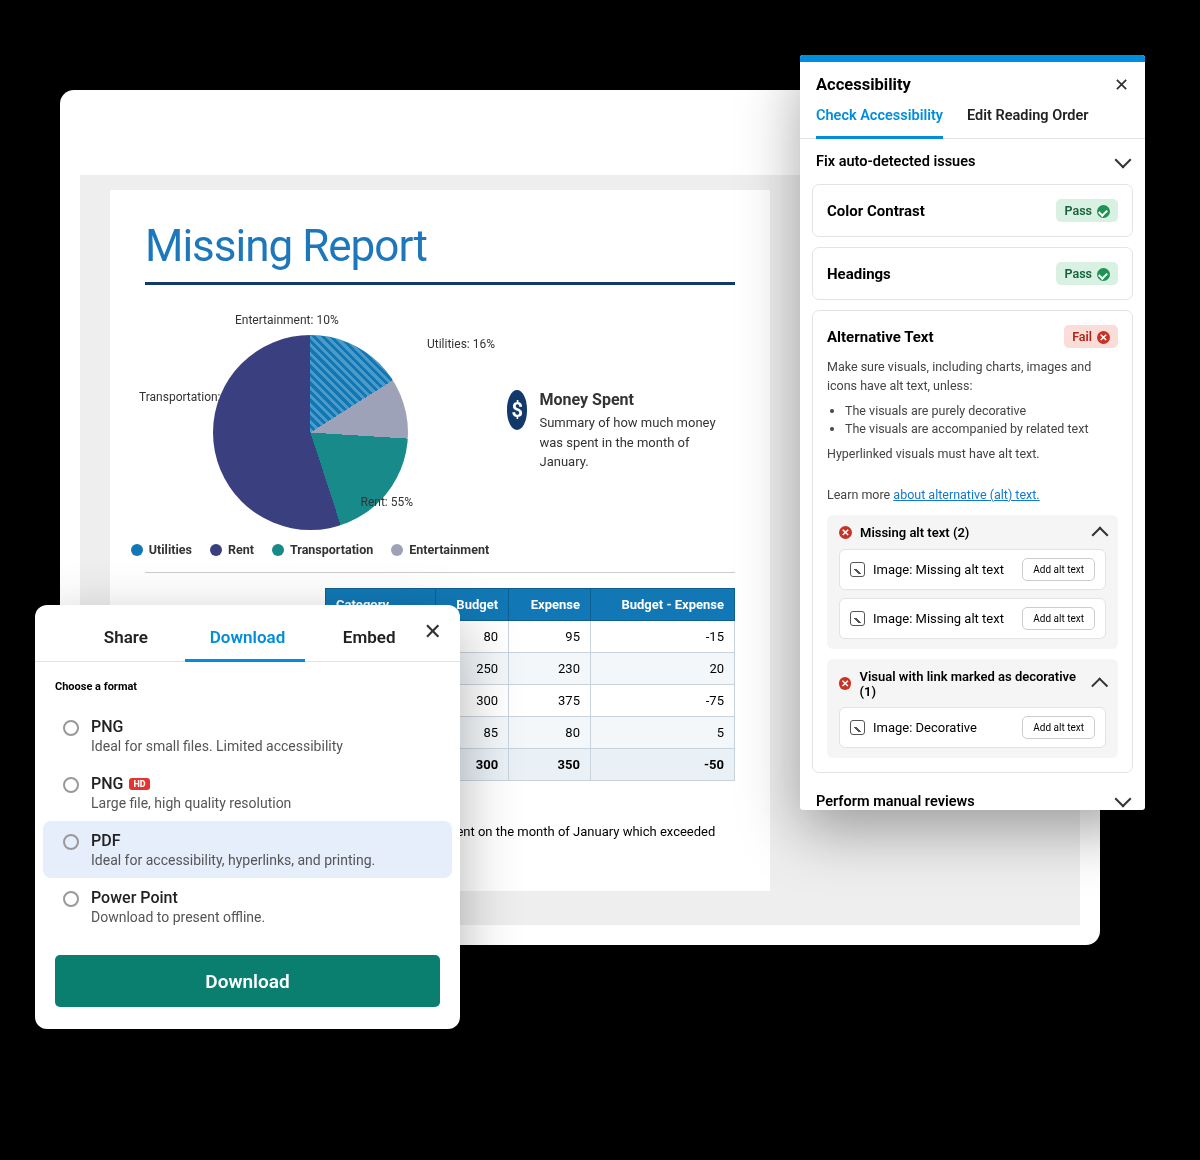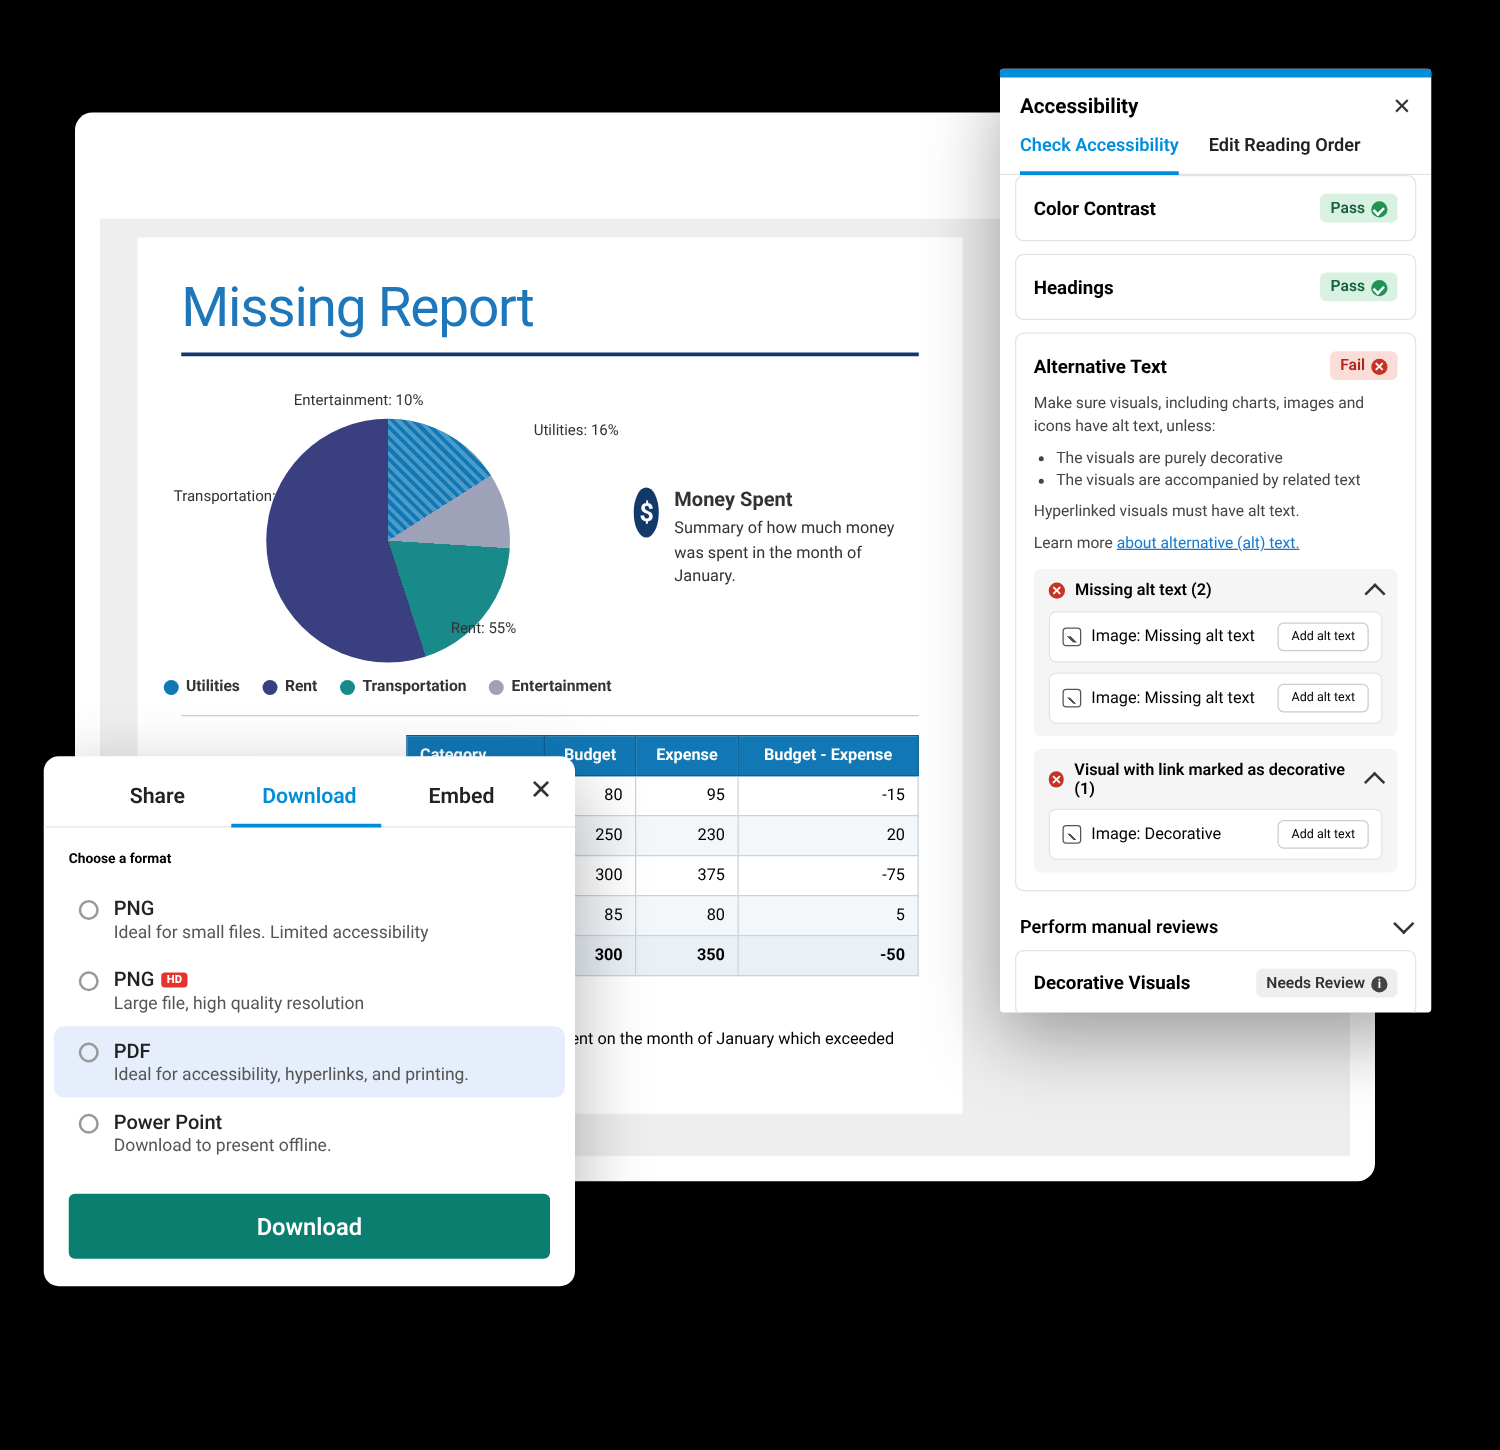--- a/index.html
+++ b/index.html
@@ -22,21 +22,21 @@
 .pl{position:absolute;font-size:12px;color:#333;white-space:nowrap}
 .legend{display:flex;gap:18px;justify-content:center;font-size:12.5px;color:#333;margin-top:12px}
 .legend span{display:flex;align-items:center;gap:6px}
 .sw{width:12px;height:12px;border-radius:50%}
 .ms-box{display:flex;gap:12px;align-items:flex-start}
 .dollar{width:40px;height:40px;border-radius:50%;background:#13396b;color:#fff;display:flex;align-items:center;justify-content:center;font-size:20px;font-weight:700}
 .ms-h{font-weight:700;font-size:16px;color:#333;margin-bottom:4px}
 .ms-p{font-size:13px;color:#333;line-height:1.5}
 .hr2{height:1px;background:#ccc;margin:15px 0}
 table{border-collapse:collapse;width:410px;float:right;font-size:13px}
-th{background:#1178b5;color:#fff;padding:8px 10px;text-align:center;border:1px solid #0e5f91;font-weight:700}
+th{background:#1178b5;color:#fff;padding:8px 10px;text-align:right;border:1px solid #0e5f91;font-weight:700}
 th:first-child{text-align:left}
 td{padding:8px 10px;text-align:right;border:1px solid #c9d3dc}
 td:first-child{text-align:left;font-weight:600;color:#333}
 tr:nth-child(odd) td{background:#f4f7fa}
 tr.total td{background:#e9f0f6;font-weight:700}
 .spent-block{clear:both;padding-top:15px}
 .spent-h{font-weight:700;font-size:17px;margin-bottom:6px}
 .spent-p{font-size:13px;line-height:1.5}
 
 
@@ -229,20 +229,24 @@
 <div class="apanel">
   <div class="abar"></div>
   <div class="ahead">
     <h2>Accessibility</h2>
     <span class="aclose">✕</span>
   </div>
   <div class="atabs">
     <div class="atab active">Check Accessibility</div>
     <div class="atab">Edit Reading Order</div>
   </div>
+  <div class="asec">
+    <span>Fix auto-detected issues</span>
+      <span class="chev"></span>
+  </div>
   <div class="abody">
     <div class="card">
       <div class="crow">
           <span class="ctitle">Color Contrast</span>
           <span class="badge pass">
             <span>Pass</span>
             <span class="ico-ok"></span>
           </span>
         </div>
     </div>
@@ -263,21 +267,21 @@
             <span class="ico-bad">✕</span>
           </span>
         </div>
       <div class="cdesc">
         <span>Make sure visuals, including charts, images and icons have alt text, unless:</span>
         <ul>
             <li>The visuals are purely decorative</li>
             <li>The visuals are accompanied by related text</li>
           </ul>
         <div>Hyperlinked visuals must have alt text.</div>
-        <div style="margin-top:6px"><span>Learn more </span><span class="link">about alternative (alt) text.</span></div>
+        <div style="margin-top:22px"><span>Learn more </span><span class="link">about alternative (alt) text.</span></div>
       </div>
       <div class="sub">
         <div class="sub-h">
             <span class="ico-bad">✕</span>
             <span>Missing alt text (2)</span>
             <span class="chev up"></span>
           </div>
         <div class="item">
             <span class="il">
               <span class="imgico"></span>

